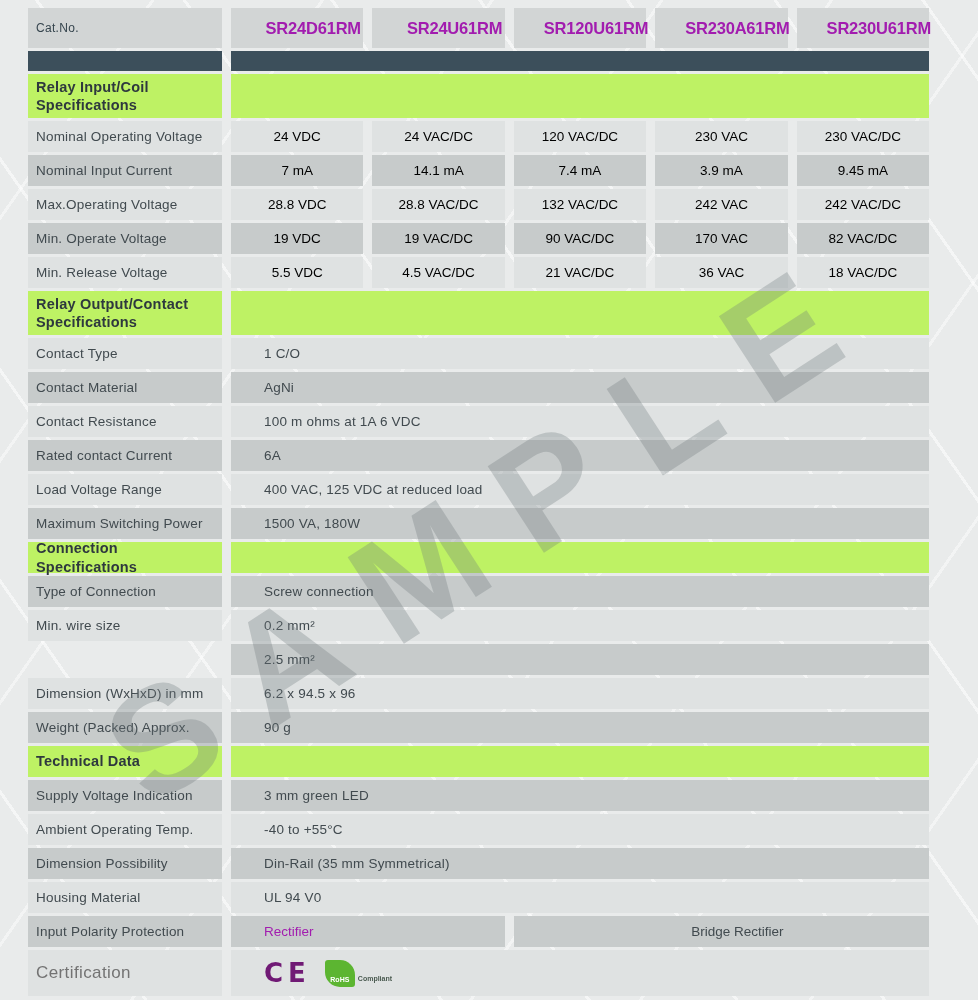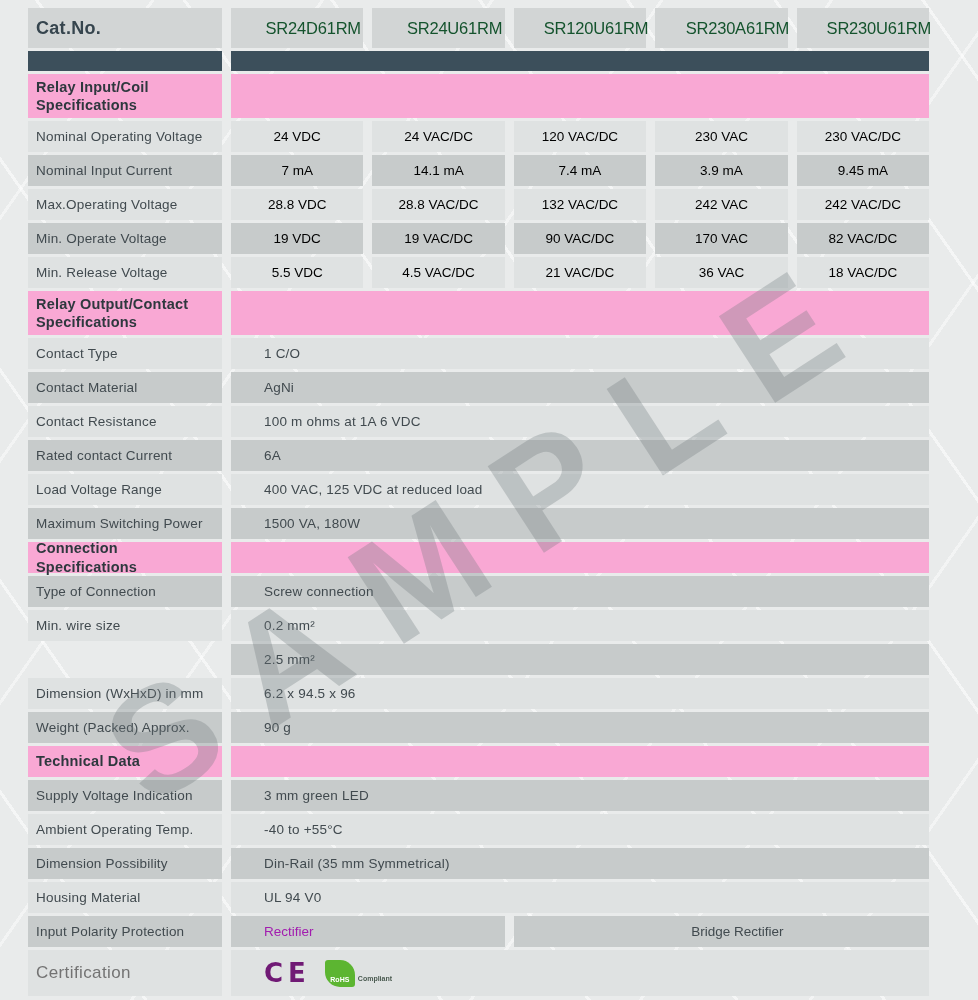--- a/index.html
+++ b/index.html
@@ -19,24 +19,24 @@
   .spanv{grid-column:2/7;padding-left:33px;font-size:13.5px;color:#414a4f;letter-spacing:0.2px;}
   .span2{grid-column:2/4;padding-left:33px;font-size:13.5px;color:#a21caf;}
   .span3{grid-column:4/7;justify-content:center;font-size:13.5px;color:#414a4f;padding-left:32px;}
   .h31 .cell{height:31px;}
   .h40 .cell{height:40px;}
   .h44 .cell{height:44px;}
   .h46 .cell{height:46px;}
   .light .cell{background:#dfe2e2;}
   .dark .cell{background:#c7cbcb;}
   .hdr .cell{background:#d2d5d5;}
-  .hdr .lab{font-size:18px;font-weight:bold;color:#36454e;letter-spacing:0.3px;}
-  .hdr .val{font-size:16.5px;font-weight:normal;color:#14532d;letter-spacing:-0.2px;padding-left:32px;}
+  .hdr .lab{font-size:12px;font-weight:normal;color:#36454e;letter-spacing:0.3px;}
+  .hdr .val{font-size:16.5px;font-weight:bold;color:#a21caf;letter-spacing:-0.2px;padding-left:32px;}
   .bar .cell{background:#3c4f5b;height:20px;}
-  .section .cell{background:#f9a8d4;}
+  .section .cell{background:#bef264;}
   .section .lab{font-weight:bold;font-size:14.5px;color:#2e383e;line-height:1.25;}
   .cert .lab{font-size:17px;color:#737373;letter-spacing:0.4px;}
   .logos{grid-column:2/7;background:#dfe2e2;padding-left:33px;display:flex;align-items:center;gap:14px;}
   .ce{font-size:26px;font-weight:bold;color:#701a75;letter-spacing:5px;font-family:"DejaVu Sans",sans-serif;text-align:right;}
   .rohs{display:flex;align-items:flex-end;gap:3px;}
   .rohs-leaf{
     width:30px;height:27px;background:#5cb531;border-radius:3px 15px 3px 15px;
     display:flex;align-items:flex-end;justify-content:center;
     color:#ffffff;font-size:7px;font-weight:bold;padding-bottom:4px;box-sizing:border-box;
   }

